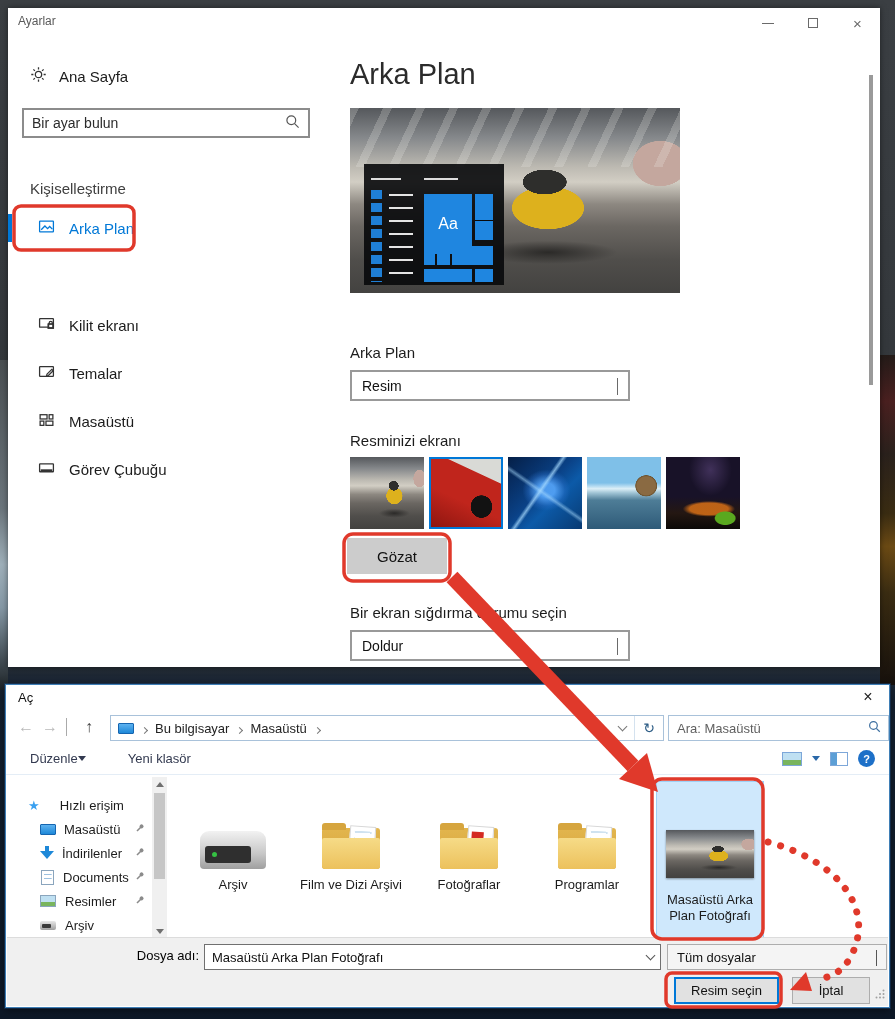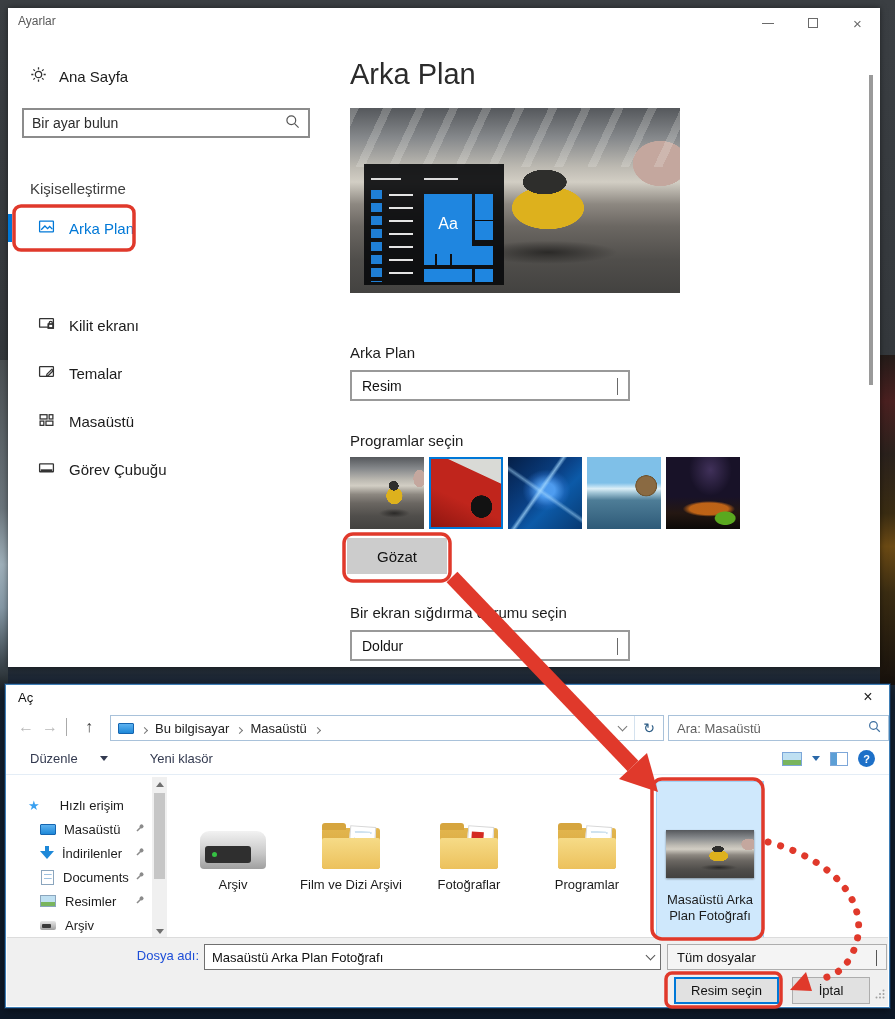--- a/index.html
+++ b/index.html
@@ -104,21 +104,21 @@
   .crumb{font-size:13px;color:#222;padding:0 6px;}
   .crumb-sep{margin:0 2px;}
   .addr-right{margin-left:auto;display:flex;align-items:center;height:100%;}
   .addr-chev{padding:0 8px;height:100%;display:flex;align-items:center;}
   .addr-refresh{border-left:1px solid #d4e2ef;height:100%;display:flex;align-items:center;padding:0 8px;font-size:14px;color:#2b5b84;}
   .dsearch{position:absolute;left:662px;top:30px;width:221px;height:26px;border:1px solid #a9c2da;display:flex;align-items:center;background:#fff;}
   .dsearch input{border:none;outline:none;flex:1;font-size:13px;padding:0 8px;color:#444;background:transparent;}
   .dsearch input::placeholder{color:#5f5f5f;opacity:1;}
   .dsearch .mag{margin-right:7px;}
   .toolbar{position:absolute;left:0;top:58px;width:100%;height:32px;display:flex;align-items:center;border-bottom:1px solid #e4edf6;background:#fff;}
-  .tb-item{font-size:13px;color:#333a50;display:flex;align-items:center;gap:22px;}
+  .tb-item{font-size:13px;color:#333a50;display:flex;align-items:center;gap:0;}
   .tri-d{width:0;height:0;border-left:4px solid transparent;border-right:4px solid transparent;border-top:5px solid #333a50;}
   .tb-right{margin-left:auto;display:flex;align-items:center;gap:10px;margin-right:14px;}
   .vicon{width:20px;height:14px;border:1px solid #7da7d9;background:linear-gradient(180deg,#bfe0f2 0 55%,#79b55e 55% 100%);}
   .picon{width:18px;height:14px;border:1px solid #7da7d9;background:linear-gradient(90deg,#5c9fd6 0 35%,#fff 35% 100%);}
   .help-c{width:17px;height:17px;border-radius:50%;background:#1d70c8;color:#fff;font-size:11px;font-weight:bold;
     display:flex;align-items:center;justify-content:center;}
 
   .tree{position:absolute;left:0;top:92px;width:146px;}
   .trow{position:absolute;height:22px;display:flex;align-items:center;width:146px;}
   .trow .tlabel{font-size:13px;color:#1c1c1c;white-space:nowrap;}
@@ -144,21 +144,21 @@
   .drive{position:relative;width:66px;height:38px;}
   .drive .top{position:absolute;inset:0;background:linear-gradient(180deg,#f2f2f2,#cicic1 40%,#c7c7c7 60%,#9f9f9f);border-radius:9px 9px 4px 4px;
     background:linear-gradient(180deg,#f2f2f2,#c7c7c7 60%,#9f9f9f);}
   .drive .face{position:absolute;left:5px;top:15px;width:46px;height:17px;background:#2f2f2f;border-radius:3px;}
   .drive .led{position:absolute;left:12px;top:21px;width:5px;height:5px;border-radius:50%;background:#35c143;}
   .sel-tile{position:absolute;left:650px;top:96px;width:108px;height:158px;background:#cfe8fc;border:1px solid #9ed1f7;}
   .sel-tile .mini{position:absolute;left:9px;top:48px;width:88px;height:48px;box-shadow:0 1px 2px rgba(0,0,0,.4);}
   .sel-tile .flabel{position:absolute;left:0;top:102px;width:100%;}
 
   .dfooter{position:absolute;left:1px;right:1px;bottom:1px;height:69px;background:#f0f0f0;border-top:1px solid #dcdcdc;}
-  .fn-label{position:absolute;left:100px;top:10px;width:92px;text-align:right;font-size:13px;color:#1d4ed8;}
+  .fn-label{position:absolute;left:100px;top:10px;width:92px;text-align:right;font-size:13px;color:#000000;}
   .fn-input{position:absolute;left:197px;top:6px;width:457px;height:26px;border:1px solid #707070;background:#fff;display:flex;align-items:center;}
   .fn-input input{border:none;outline:none;flex:1;font-size:13px;padding:0 7px;color:#111;background:transparent;}
   .fn-input .chevzone{width:20px;height:100%;display:flex;align-items:center;justify-content:center;}
   .ft-select{position:absolute;left:660px;top:6px;width:220px;height:26px;border:1px solid #adadad;background:#f4f4f4;
     display:flex;align-items:center;padding:0 9px;font-size:13px;color:#111;}
   .ft-select .chev{margin-left:auto;}
   .btn-open{position:absolute;left:667px;top:39px;width:105px;height:27px;background:#e1e1e1;border:2px solid #0078d7;
     font-size:13px;color:#111;display:flex;align-items:center;justify-content:center;}
   .btn-cancel{position:absolute;left:785px;top:39px;width:78px;height:27px;background:#e1e1e1;border:1px solid #adadad;
     font-size:13px;color:#111;display:flex;align-items:center;justify-content:center;}
@@ -287,21 +287,21 @@
           <div class="sm-b2"></div>
       </div>
     </div>
 
     <div class="field-label" style="left:342px;top:336px">Arka Plan</div>
     <div class="dd" style="left:342px;top:362px">
       <span>Resim</span>
       <span class="chev"><span class="chev-d"></span></span>
     </div>
 
-    <div class="field-label" style="left:342px;top:424px">Programlar seçin</div>
+    <div class="field-label" style="left:342px;top:424px">Resminizi ekranı</div>
     <div class="thumbrow">
       <div class="thumb car-scene"></div>
       <div class="thumb th-red sel"></div>
       <div class="thumb th-win"></div>
       <div class="thumb th-beach"></div>
       <div class="thumb th-night"></div>
     </div>
 
     <div class="browse-btn">Gözat</div>
 

